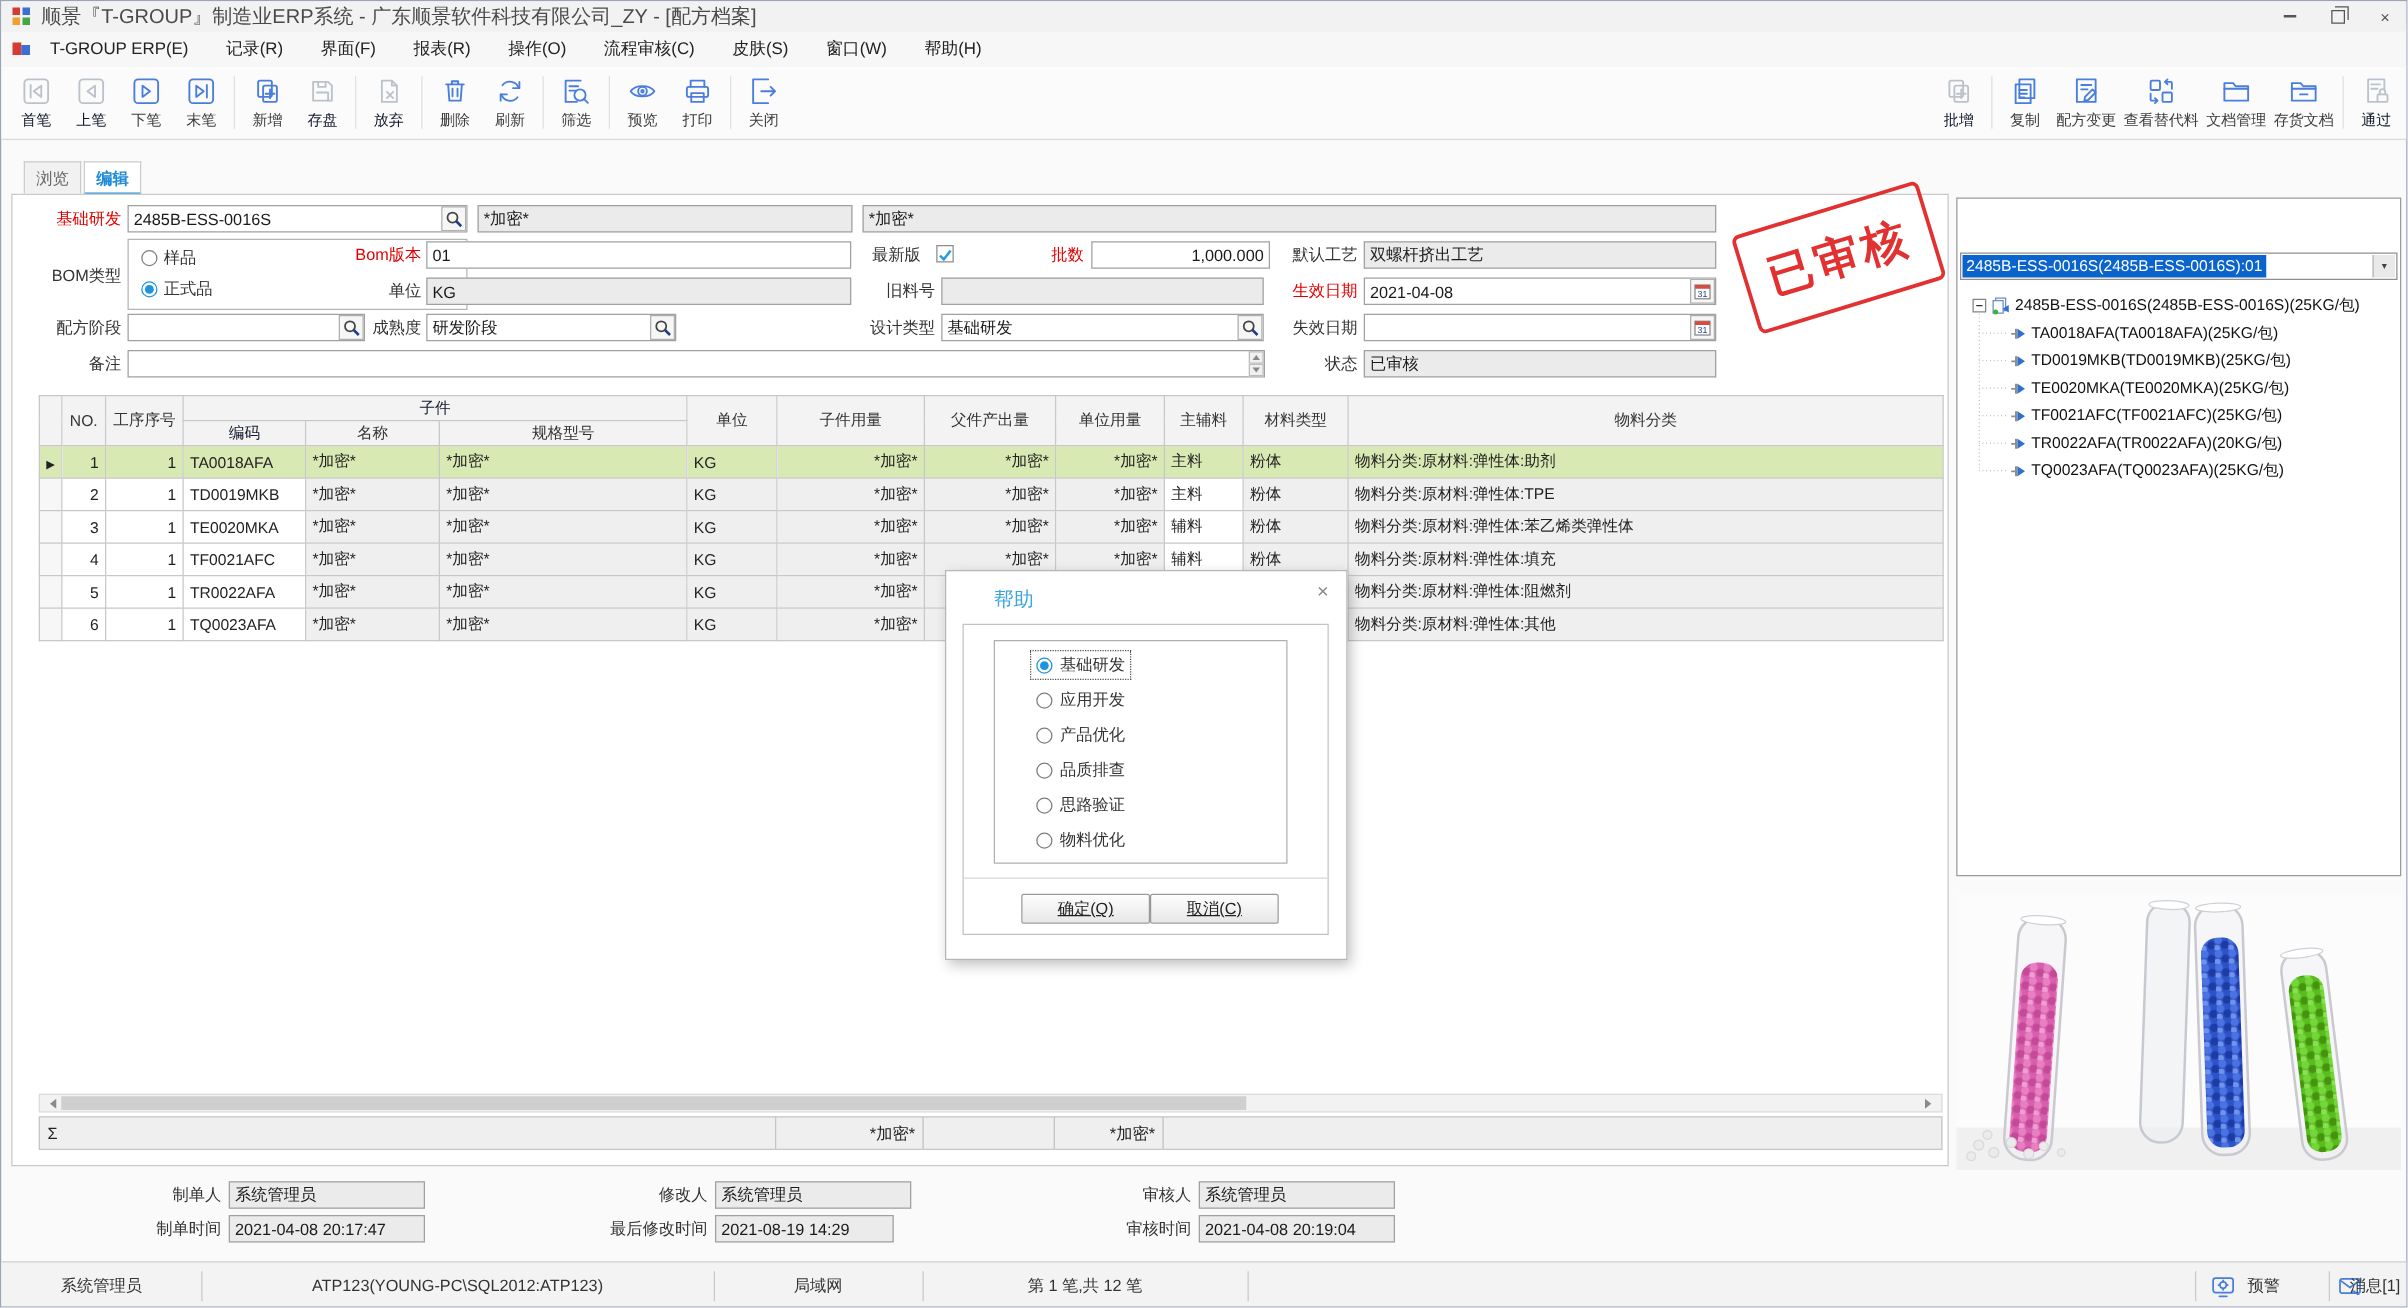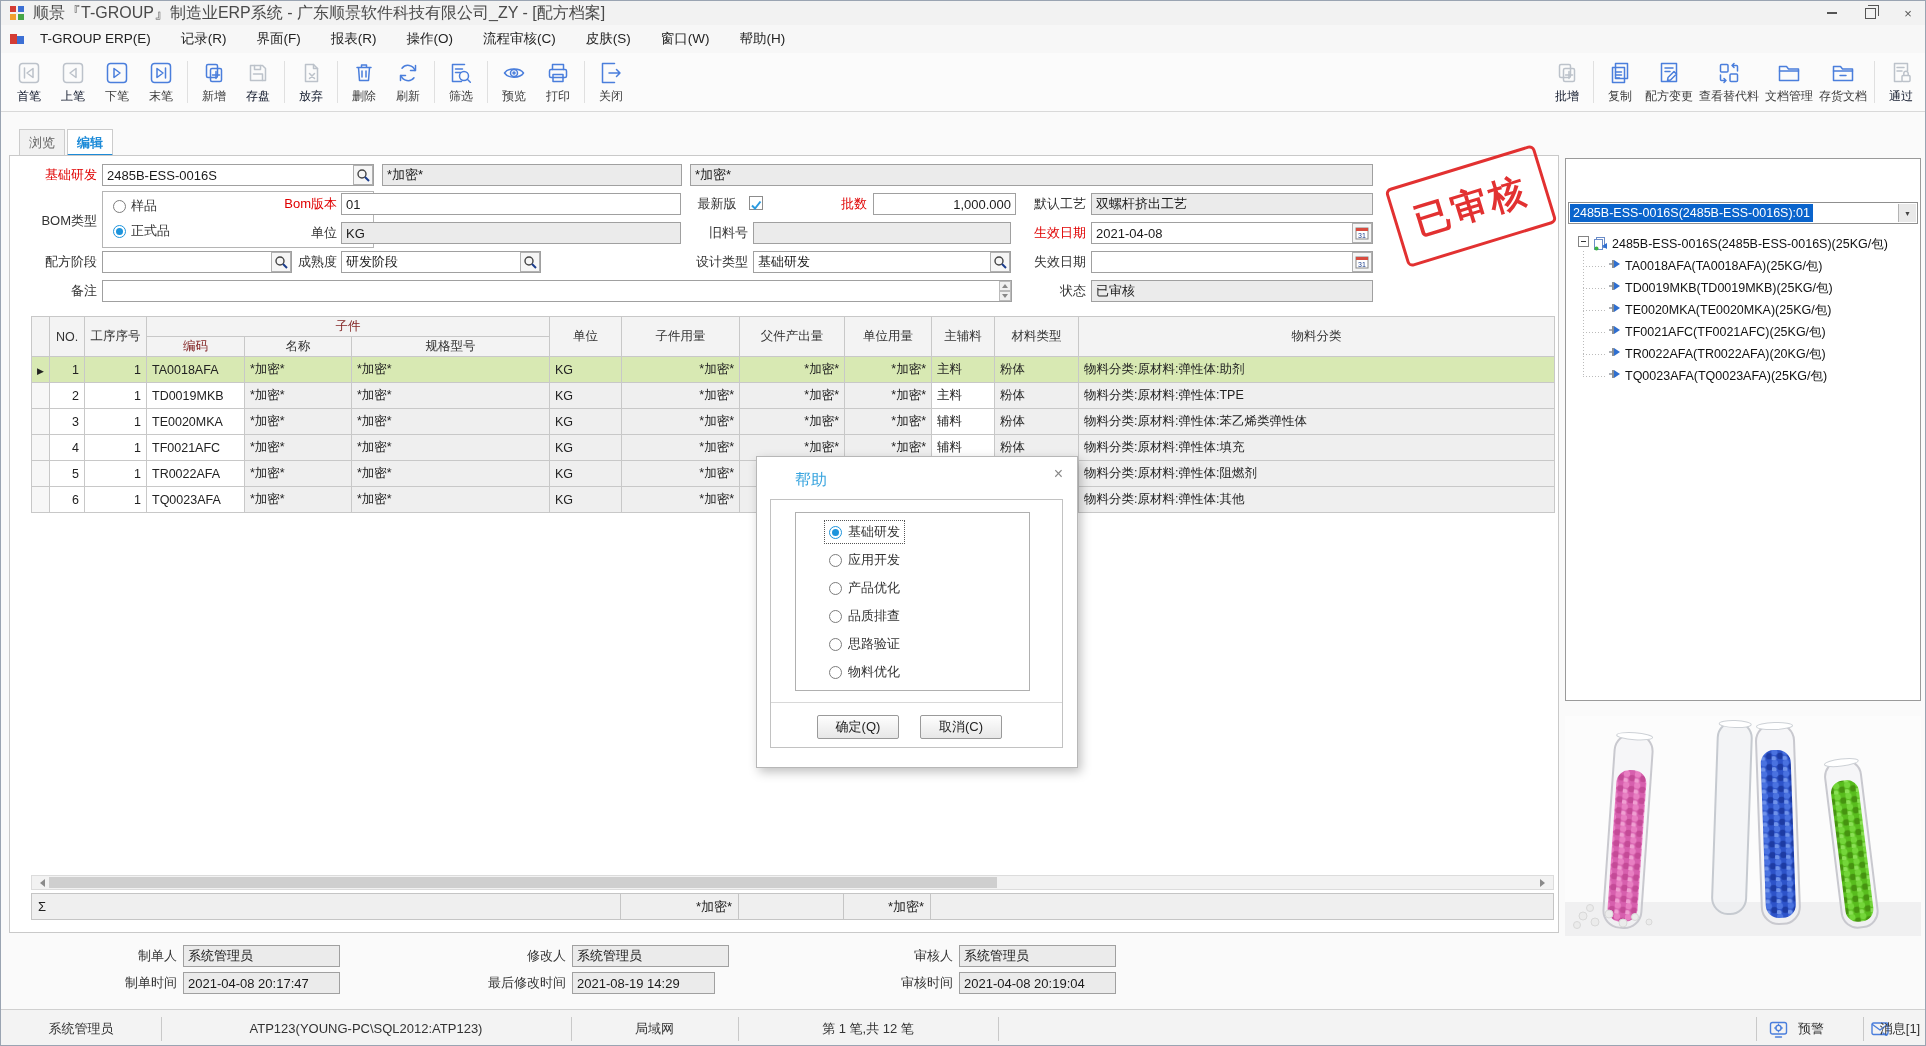--- a/index.html
+++ b/index.html
@@ -50,21 +50,21 @@
   .spinner div{flex:1;background:#f0f0f0;border:1px solid #bbb;display:flex;align-items:center;justify-content:center;}
   .spinner i{border:3px solid transparent;display:block;width:0;height:0;}
   .spinner .up i{border-bottom:4px solid #888;margin-top:-3px;}
   .spinner .dn i{border-top:4px solid #888;margin-bottom:-3px;}
   
   .stamp{position:absolute;left:1392px;top:164px;width:150px;height:76px;border:3px solid #e02020;border-radius:6px;transform:rotate(-17deg);display:flex;align-items:center;justify-content:center;color:#e02020;font-size:36px;font-weight:bold;letter-spacing:3px;opacity:0.92;z-index:5;}
   
   table.grid{position:absolute;left:30px;top:315px;border-collapse:collapse;table-layout:fixed;width:1523px;font-size:12.5px;color:#222;}
   table.grid th,table.grid td{border:1px solid #c8c8c8;padding:0 5px;overflow:hidden;white-space:nowrap;box-sizing:border-box;}
   table.grid th{background:#f3f3f3;font-weight:normal;height:20px;text-align:center;color:#333;}
-  table.grid th.red{color:#7f1d1d;}
+  table.grid th.red{color:#0f172a;}
   table.grid td{height:26px;background:#efefef;}
   table.grid td.w{background:#fff;}
   table.grid td.c-ind{background:#f7f7f7;text-align:center;padding:0;}
   table.grid td.r{text-align:right;}
   table.grid tr.sel td{background:#d8e9b3;}
   .ptr{font-size:9px;color:#222;}
   
   .hscroll{position:absolute;left:30px;top:874px;width:1523px;height:15px;background:#f2f2f2;border:1px solid #dcdcdc;box-sizing:border-box;}
   .hs-arrow{position:absolute;top:0;width:17px;height:13px;display:flex;align-items:center;justify-content:center;}
   .tri-l{width:0;height:0;border:4px solid transparent;border-right:5px solid #8a8a8a;}
@@ -74,28 +74,28 @@
   .sumcell.r{text-align:right;}
   
   .dialog{position:absolute;left:755px;top:455px;width:320px;height:310px;background:#fff;border:1px solid #b7b7b7;box-shadow:3px 4px 10px rgba(0,0,0,0.25);z-index:10;}
   .dlg-title{position:absolute;left:38px;top:13px;font-size:16px;color:#3aa5df;}
   .dlg-close{position:absolute;right:14px;top:8px;font-size:16px;color:#888;}
   .dlg-outer{position:absolute;left:13px;top:42px;width:293px;height:249px;border:1px solid #c2c2c2;box-sizing:border-box;}
   .dlg-radiobox{position:absolute;left:38px;top:55px;width:235px;height:179px;border:1px solid #b0b0b0;box-sizing:border-box;}
   .dlg-opt{position:absolute;left:68px;height:20px;display:flex;align-items:center;gap:6px;font-size:13px;color:#333;padding:1px 4px;}
   .dlg-opt.focus{outline:1px dotted #555;}
   .dlg-sep{position:absolute;left:14px;top:245px;width:291px;height:1px;background:#d8d8d8;}
-  .dlg-btn{position:absolute;top:258px;width:82px;height:24px;background:linear-gradient(#fefefe,#e7e7e7);border:1px solid #9a9a9a;border-radius:2px;font-size:13px;color:#222;text-align:center;line-height:22px;box-sizing:border-box;}
+  .dlg-btn{position:absolute;top:258px;width:103px;height:24px;background:linear-gradient(#fefefe,#e7e7e7);border:1px solid #9a9a9a;border-radius:2px;font-size:13px;color:#222;text-align:center;line-height:22px;box-sizing:border-box;text-decoration:underline;}
   
   .side-panel{position:absolute;left:1564px;top:157px;width:356px;height:543px;background:#fff;border:1px solid #9a9a9a;box-sizing:border-box;}
   .expand-btn{position:absolute;left:6px;top:5px;width:342px;height:33px;background:linear-gradient(#fdfdfd,#e6e6e6);border:1px solid #adadad;box-sizing:border-box;text-align:center;line-height:31px;font-size:13px;color:#222;}
   .combo{position:absolute;left:2px;top:43px;width:350px;height:22px;background:#fff;border:1px solid #8f8f8f;box-sizing:border-box;}
   .combo-sel{position:absolute;left:1px;top:1px;background:#0a64cc;color:#fff;font-size:12.5px;line-height:18px;padding:0 3px;white-space:nowrap;}
   .combo-arrow{position:absolute;right:1px;top:1px;width:17px;height:18px;background:#e9e9e9;border-left:1px solid #b4b4b4;display:flex;align-items:center;justify-content:center;font-size:7px;color:#444;}
-  .tree-row{position:absolute;display:flex;align-items:flex-start;gap:4px;font-size:12.5px;color:#111;white-space:nowrap;}
+  .tree-row{position:absolute;display:flex;align-items:center;gap:4px;font-size:12.5px;color:#111;white-space:nowrap;}
   .expander{width:11px;height:11px;border:1px solid #848484;background:#fff;box-sizing:border-box;position:relative;}
   .expander::after{content:'';position:absolute;left:2px;top:4px;width:5px;height:1px;background:#333;}
   .dotline-v{position:absolute;left:17px;top:92px;width:1px;height:125px;background-image:linear-gradient(#bbb 1px,transparent 1px);background-size:1px 3px;}
   .dotline-h{position:absolute;left:17px;width:22px;height:1px;background-image:linear-gradient(90deg,#bbb 1px,transparent 1px);background-size:3px 1px;}
   .img-panel{position:absolute;left:1564px;top:715px;width:356px;height:220px;}
   
   .foot-lbl{position:absolute;font-size:13px;color:#333;text-align:right;height:16px;line-height:16px;}
   
   .statusbar{position:absolute;left:0;top:1008px;width:1926px;height:38px;background:#f3f3f3;border-top:1px solid #d0d0d0;}
   .sb-item{position:absolute;top:0;height:38px;line-height:38px;font-size:13px;color:#333;text-align:center;}

